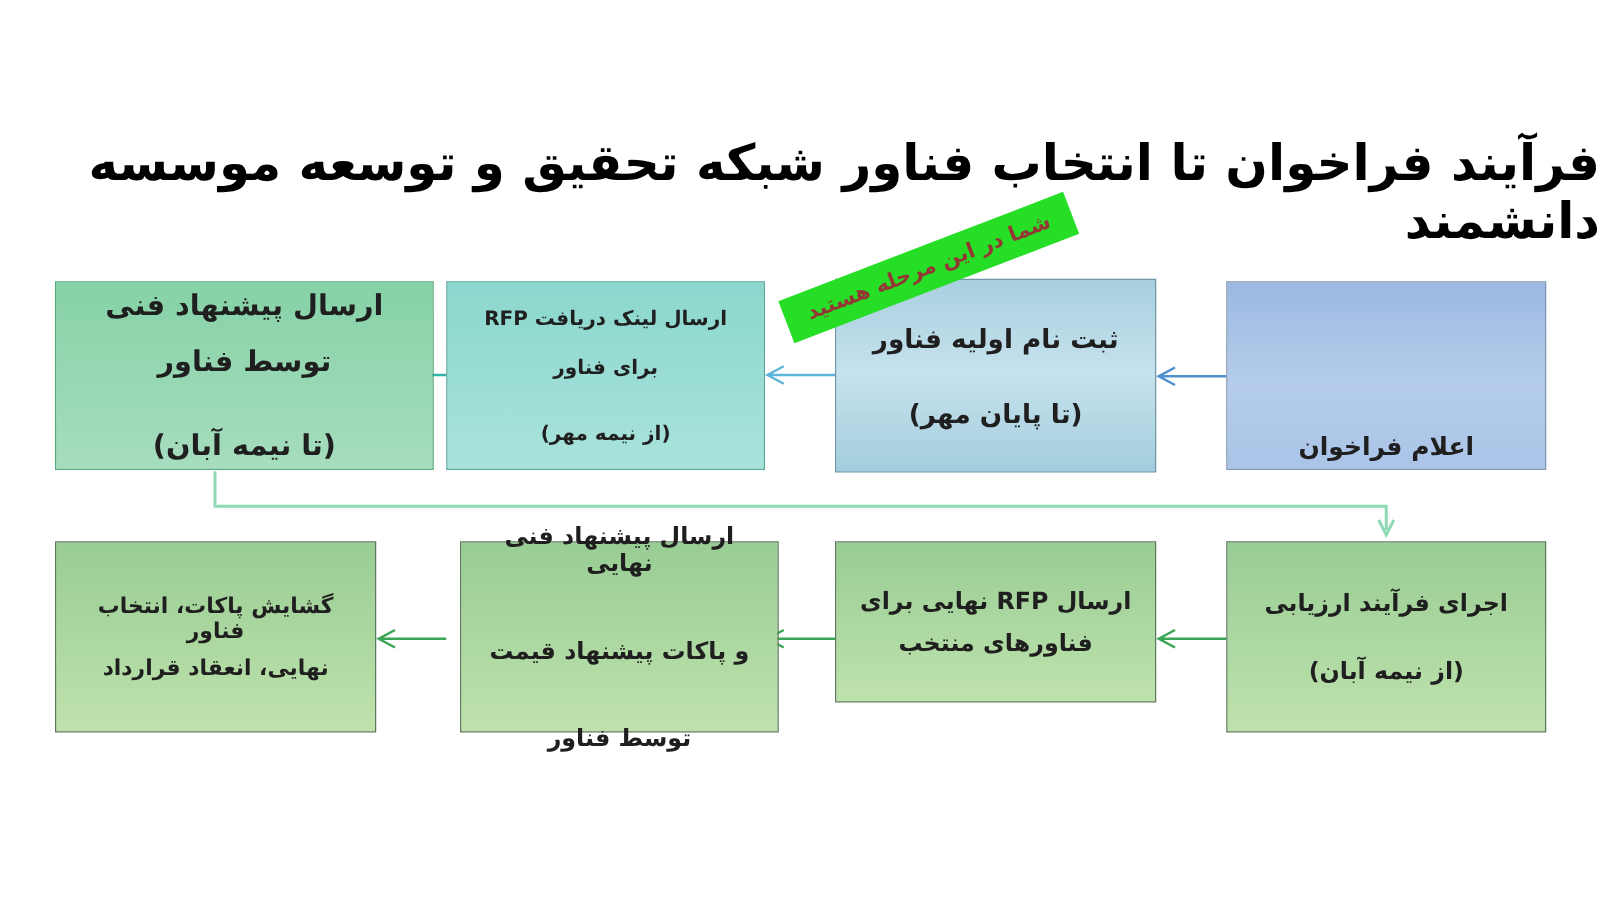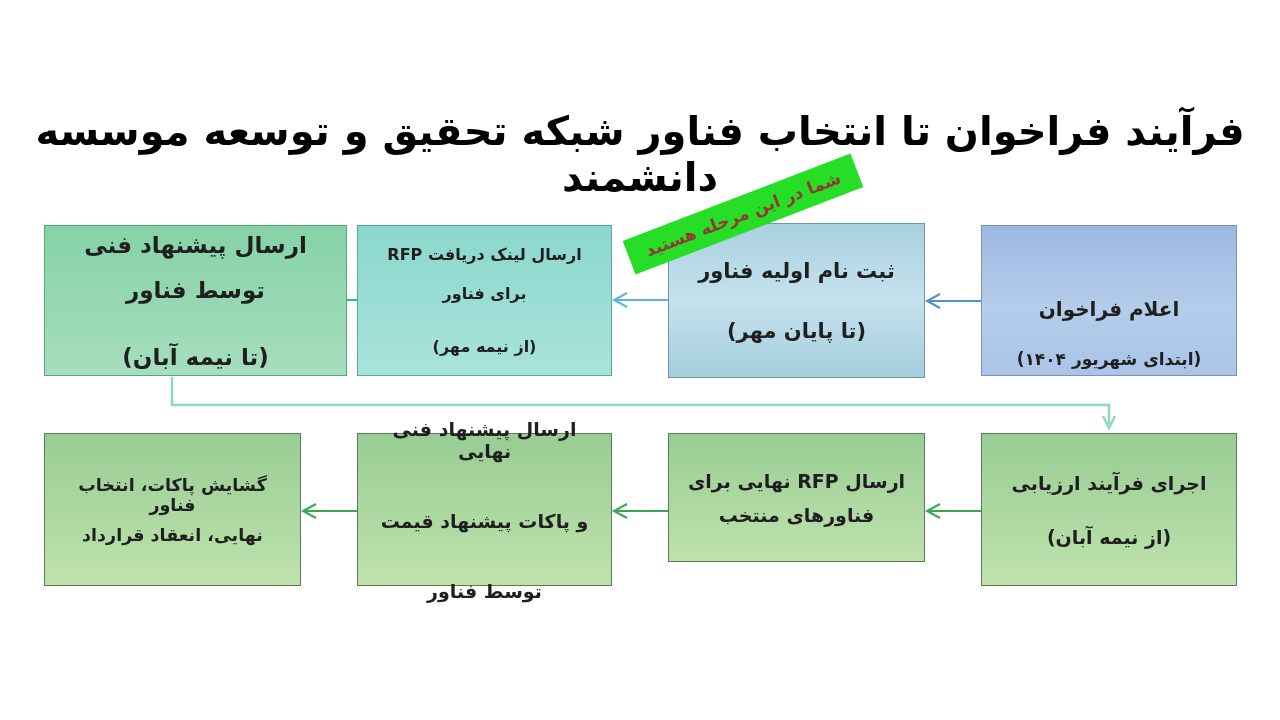--- a/index.html
+++ b/index.html
@@ -3,21 +3,21 @@
 <meta charset="utf-8">
 <style>
   html,body{margin:0;padding:0;}
   body{
     width:1280px;height:720px;position:relative;overflow:hidden;
     background:#ffffff;
     font-family:"DejaVu Sans", sans-serif;
   }
   .title{
     position:absolute;top:108px;left:0;width:1280px;
-    text-align:center;direction:rtl;
+    text-align:right;direction:rtl;
     font-size:40px;font-weight:bold;color:#000;margin:0;
     letter-spacing:0px;
   }
   .connectors{
     position:absolute;top:0;left:0;pointer-events:none;
   }
   .box{
     position:absolute;box-sizing:border-box;
     display:flex;flex-direction:column;align-items:center;justify-content:center;
     direction:rtl;text-align:center;
@@ -41,21 +41,21 @@
       background:linear-gradient(180deg,#86d2a7 0%,#a6ddbe 100%);
       border:1.6px solid #56a87b;row-gap:19px;font-size:23px;}
   .b4 .sub{margin-top:22px;}
   
   .green-box{
       background:linear-gradient(180deg,#98cd93 0%,#bfe2ad 100%);
       border:1.6px solid #5e7a5c;
   }
   .b5{left:981px;top:433px;width:256px;height:153px;row-gap:32px;font-size:19px;justify-content:center;}
   .b6{left:668px;top:433px;width:257px;height:129px;row-gap:12px;font-size:19px;}
-  .b7{left:357px;top:433px;width:255px;height:153px;row-gap:10px;font-size:19px;gap:48px;}
+  .b7{left:368px;top:433px;width:255px;height:153px;row-gap:10px;font-size:19px;gap:48px;}
   .b8{left:44px;top:433px;width:257px;height:153px;row-gap:10px;font-size:17.5px;}
   .status{
     position:absolute;left:621px;top:196px;width:244px;height:36px;
     background:#26DE26;
     transform:rotate(-21deg);
     display:flex;align-items:center;justify-content:center;
     direction:rtl;font-size:17px;font-weight:bold;color:#943634;
     z-index:5;
   }
 </style>
@@ -72,21 +72,20 @@
 
   <path d="M172 377 V405 H1109 V424 M1103 416 L1109 428 L1115 416" fill="none" stroke-width="2.4" stroke="#8fd9b4"></path>
 
   <path d="M981 511 H928 M940 504 L927 511 L940 518" fill="none" stroke-width="2" stroke="#3aa555"></path>
   <path d="M668 511 H615 M627 504 L614 511 L627 518" fill="none" stroke-width="2" stroke="#3aa555"></path>
   <path d="M357 511 H304 M316 504 L303 511 L316 518" fill="none" stroke-width="2" stroke="#3aa555"></path>
 </svg>
 
 <div class="box b1">
   <span class="line">اعلام فراخوان</span>
-  <span class="line sub">(ابتدای شهریور ۱۴۰۴)</span>
 </div>
 
 <div class="box b2">
   <span class="line">ثبت نام اولیه فناور</span>
   <span class="line">(تا پایان مهر)</span>
 </div>
 
 <div class="box b3">
   <span class="line">ارسال لینک دریافت RFP</span>
   <span class="line">برای فناور</span>

